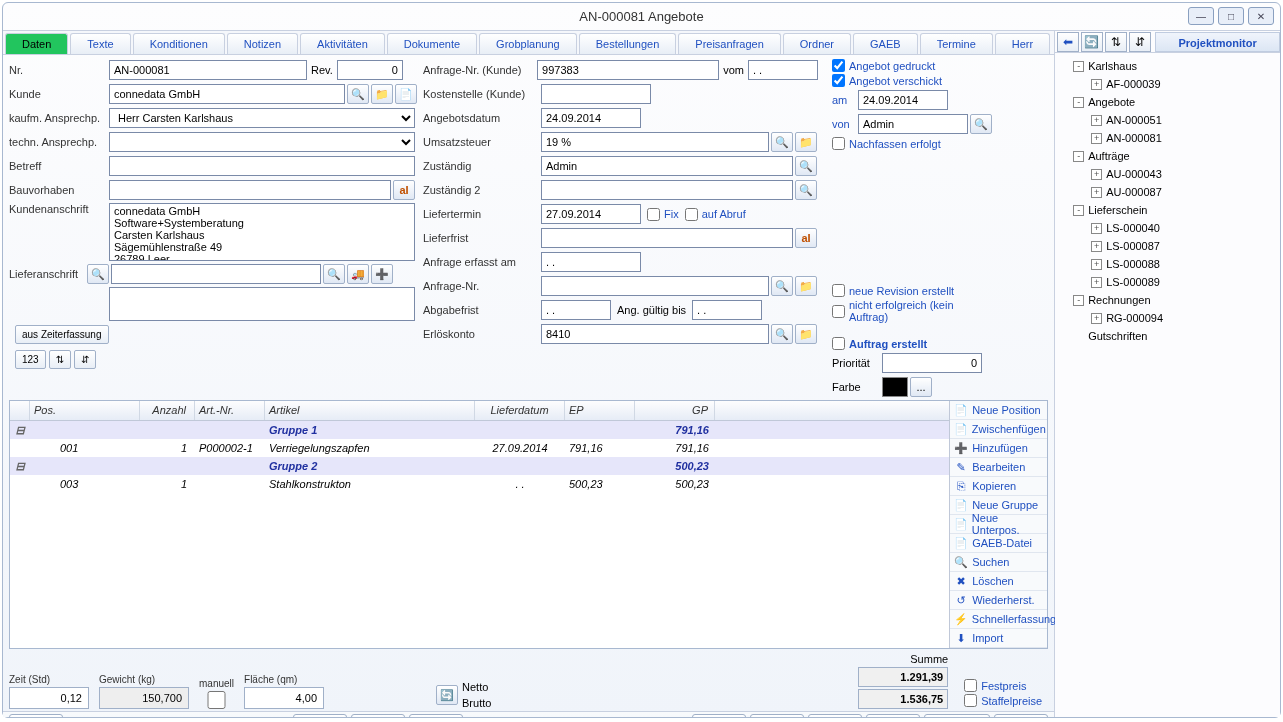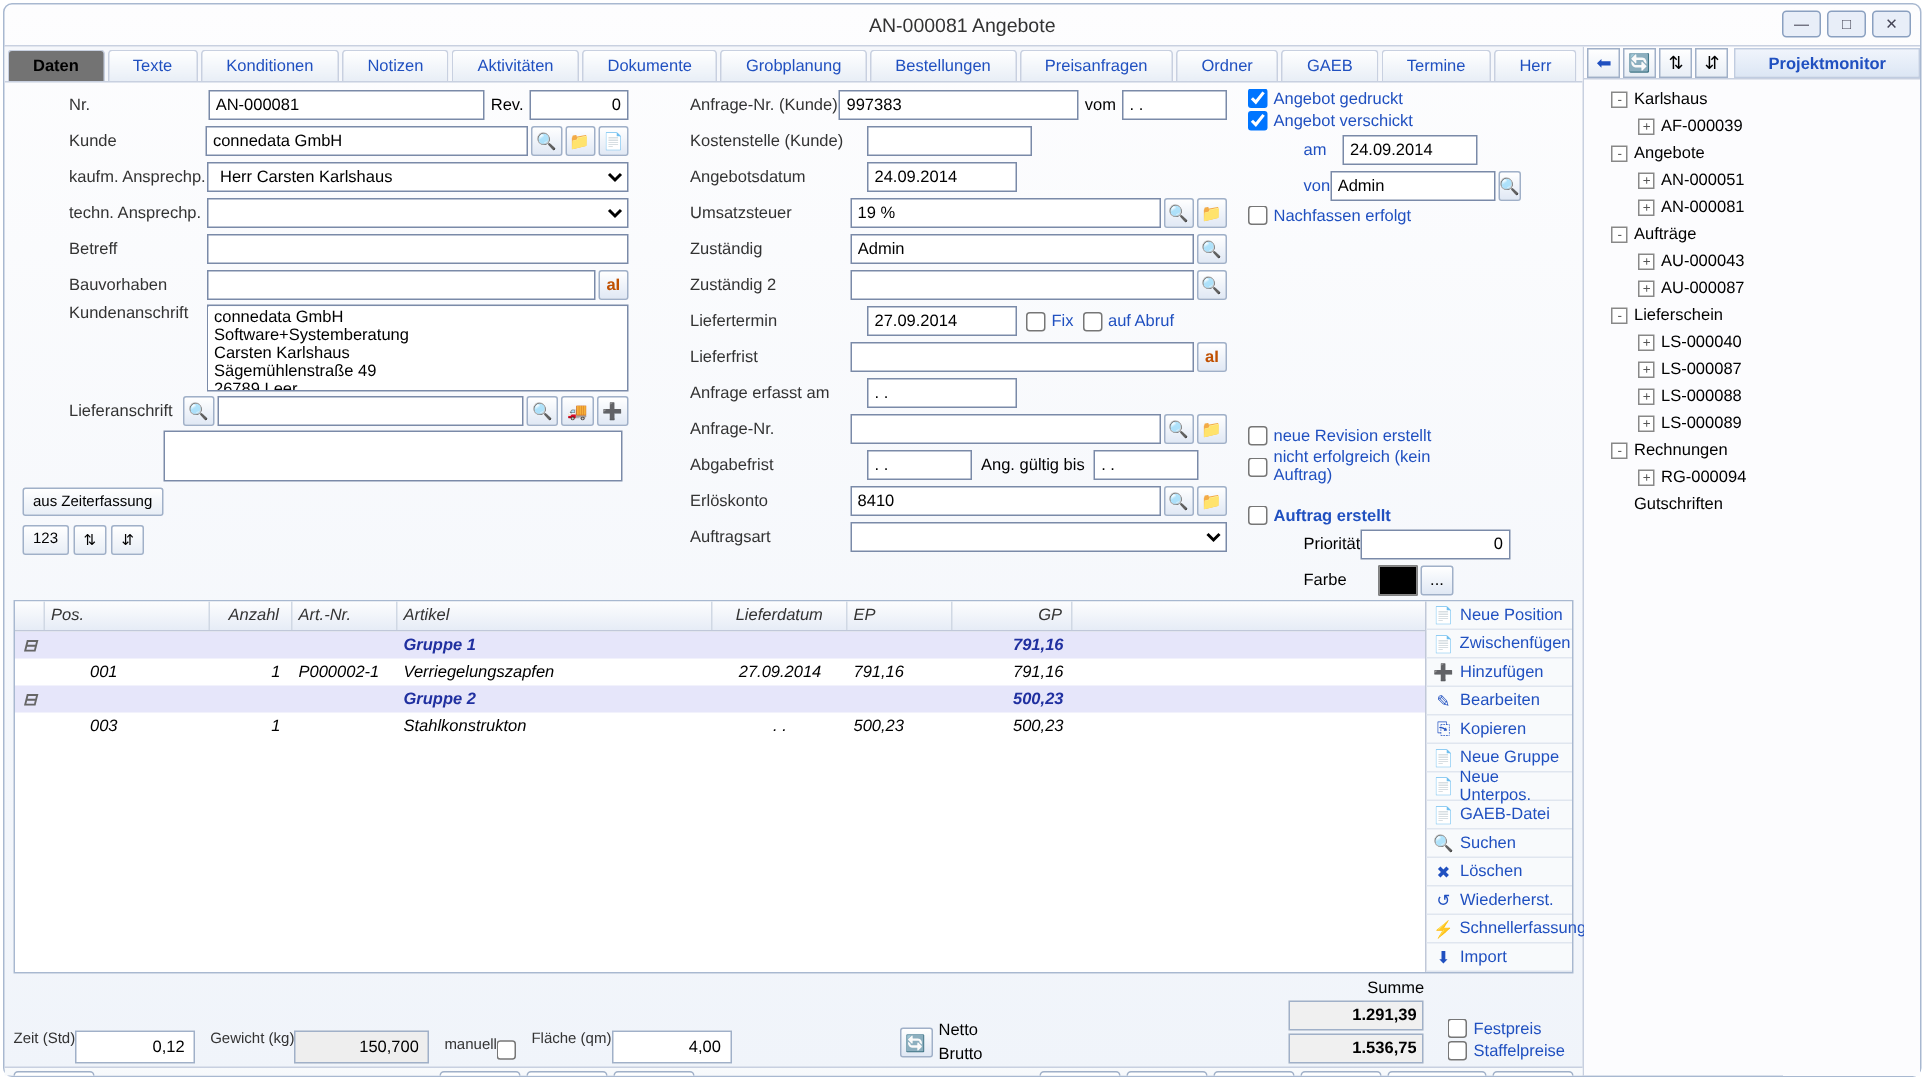--- a/index.html
+++ b/index.html
@@ -6,27 +6,27 @@
 body { background: #fff; width: 1283px; height: 722px; overflow: hidden; }
 .window { border: 1px solid #a8b8d0; border-radius: 6px; margin: 2px; height: 716px; display: flex; flex-direction: column; background: linear-gradient(#fdfdfe, #f0f4fa); }
 .titlebar { height: 28px; display: flex; align-items: center; justify-content: center; position: relative; border-bottom: 1px solid #c8d0e0; }
 .title { font-size: 13px; color: #333; }
 .winbtns { position: absolute; right: 6px; top: 4px; display: flex; gap: 4px; }
 .winbtn { width: 26px; height: 18px; border: 1px solid #8aa0c0; border-radius: 3px; background: #e8eef8; font-size: 10px; display: flex; align-items: center; justify-content: center; cursor: pointer; color: #445; }
 .body { flex: 1; display: flex; overflow: hidden; }
 .main { flex: 1; display: flex; flex-direction: column; border-right: 1px solid #c8d0e0; }
 .tabs { display: flex; background: #f5f7fb; border-bottom: 1px solid #c8d0e0; padding: 2px 2px 0 2px; }
 .tab { padding: 4px 16px; border: 1px solid #c8d0e0; border-bottom: none; background: linear-gradient(#fff,#e8eef6); margin-right: 2px; border-radius: 3px 3px 0 0; cursor: pointer; color: #2050c0; font-size: 11px; }
-.tab.active { background: #737373; font-weight: bold; color: #000; }
+.tab.active { background: #22c55e; font-weight: normal; color: #000; }
 .form-area { display: flex; padding: 4px 6px 0 6px; gap: 4px; }
 .col { display: flex; flex-direction: column; gap: 2px; }
 .col1 { width: 410px; }
 .col2 { width: 395px; }
 .col3 { width: 170px; padding-left: 10px; }
-.row { display: flex; align-items: center; min-height: 22px; margin-left: 37px; }
+.row { display: flex; align-items: center; min-height: 22px; }
 .lbl { width: 100px; color: #333; font-size: 11px; }
 .lbl2 { width: 118px; color: #333; }
 .inp { border: 1px solid #7a8aa8; height: 20px; padding: 1px 4px; background: #fff; font-size: 11px; }
 .ibtn { width: 22px; height: 20px; border: 1px solid #a0b0c8; background: linear-gradient(#fff,#e0e8f4); margin-left: 2px; display: flex; align-items: center; justify-content: center; cursor: pointer; border-radius: 2px; font-size: 11px; }
 textarea.inp { height: 58px; resize: none; font-family: inherit; }
 .small-toolbar { display: flex; gap: 3px; padding: 2px 6px; }
 .small-toolbar .tbtn { padding: 3px 6px; border: 1px solid #a0b0c8; background: linear-gradient(#fff,#e8eef6); border-radius: 2px; cursor: pointer; font-size: 10px; }
 .grid { border: 1px solid #a8b8d0; margin: 2px 6px; flex: 1; display: flex; background: #fff; }
 .grid-main { flex: 1; display: flex; flex-direction: column; font-style: italic; }
 .ghead { display: flex; background: linear-gradient(#fdfdfe,#e6ecf6); border-bottom: 1px solid #c0c8d8; height: 20px; }
@@ -39,21 +39,21 @@
 .c-anz { width: 55px; text-align: right; padding-right: 8px; }
 .c-art { width: 70px; }
 .c-artikel { width: 210px; }
 .c-ld { width: 90px; text-align: center; }
 .c-ep { width: 70px; text-align: left; }
 .c-gp { width: 80px; text-align: right; padding-right:6px; }
 .grid-side { width: 98px; border-left: 1px solid #c0c8d8; background: #f8fafc; }
 .gsbtn { display: flex; align-items: center; gap: 4px; padding: 2px 4px; border-bottom: 1px solid #e0e6ef; cursor: pointer; color: #2050c0; height: 19px; }
 .gsbtn .gi { width: 14px; text-align: center; }
 .footer-vals { display: flex; align-items: flex-end; gap: 10px; padding: 2px 6px; }
-.fv { display: flex; flex-direction: row; }
+.fv { display: flex; flex-direction: column; }
 .fv label { font-size: 10px; color: #333; margin-bottom: 2px; }
 .fv input { border: 1px solid #a0b0c8; height: 22px; text-align: right; padding: 0 6px; background:#fff; }
 .totals { margin-left: auto; display: flex; flex-direction: column; align-items: flex-end; gap:2px; margin-right:4px; }
 .totrow { display: flex; align-items: center; gap:6px; }
 .totrow input { width: 90px; border:1px solid #a0b0c8; height:20px; text-align:right; padding:0 4px; background:#f0f0f0; font-weight:bold; }
 .checks { display:flex; flex-direction:column; gap:2px; padding:2px; margin-right:4px; }
 .chk { display:flex; align-items:center; gap:4px; color:#2050c0; font-size:11px; }
 .chk input[type=checkbox]{ width:13px; height:13px; }
 .bottom-bar { height: 52px; border-top: 1px solid #c8d0e0; display: flex; align-items: center; padding: 2px 6px; gap: 4px; background: linear-gradient(#f8fafc,#e8eef6); }
 .bbtn { width: 54px; height: 46px; border: 1px solid #a0b0c8; border-radius: 3px; background: linear-gradient(#fff,#e8eef6); display: flex; flex-direction: column; align-items: center; justify-content: center; gap:2px; cursor: pointer; font-size:10px; color:#2050c0; }
@@ -221,24 +221,20 @@
             <span class="lbl2">Abgabefrist</span>
             <input class="inp" style="width: 70px;" value=". .">
             <span style="margin:0 6px">Ang. gültig bis</span>
             <input class="inp" style="width: 70px;" value=". .">
           </div>
           <div class="row">
             <span class="lbl2">Erlöskonto</span>
             <input class="inp" style="width: 228px;" value="8410">
             <div class="ibtn">🔍</div>
             <div class="ibtn">📁</div>
-          </div>
-          <div class="row">
-            <span class="lbl2">Auftragsart</span>
-            <select class="inp" style="width:276px"><option></option></select>
           </div>
         </div>
 
         <div class="col col3">
           <label class="chk">
               <input type="checkbox" checked="" style="">
               <span>Angebot gedruckt</span>
             </label>
           <label class="chk">
               <input type="checkbox" checked="" style="">

